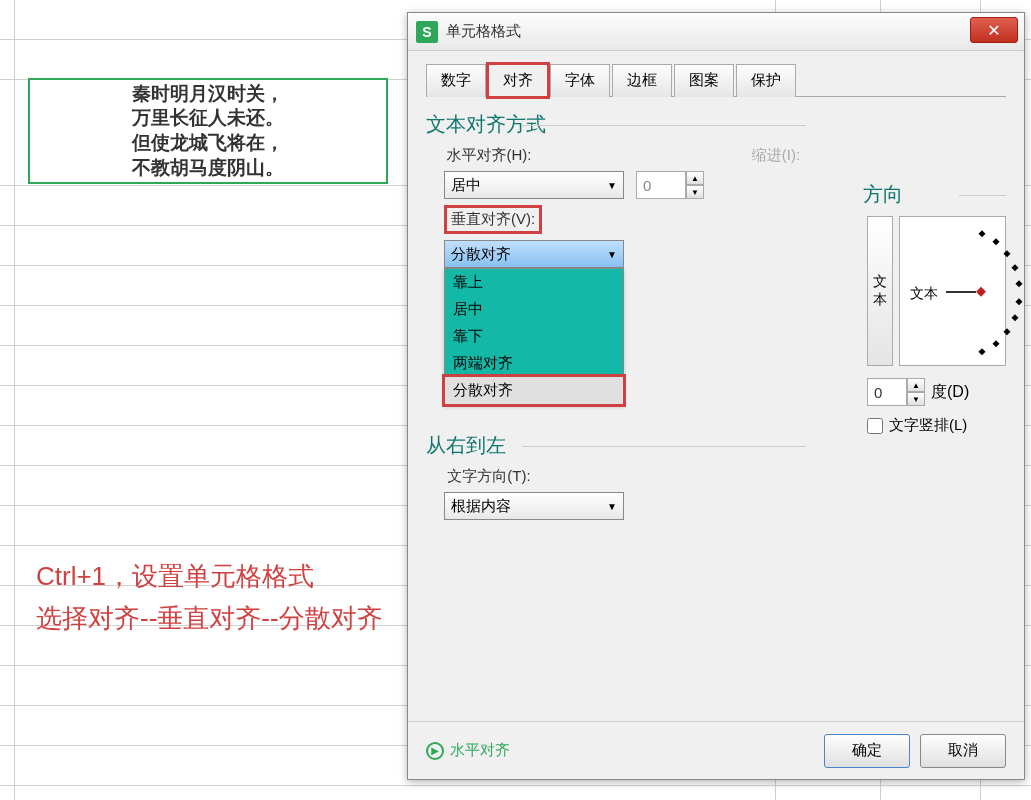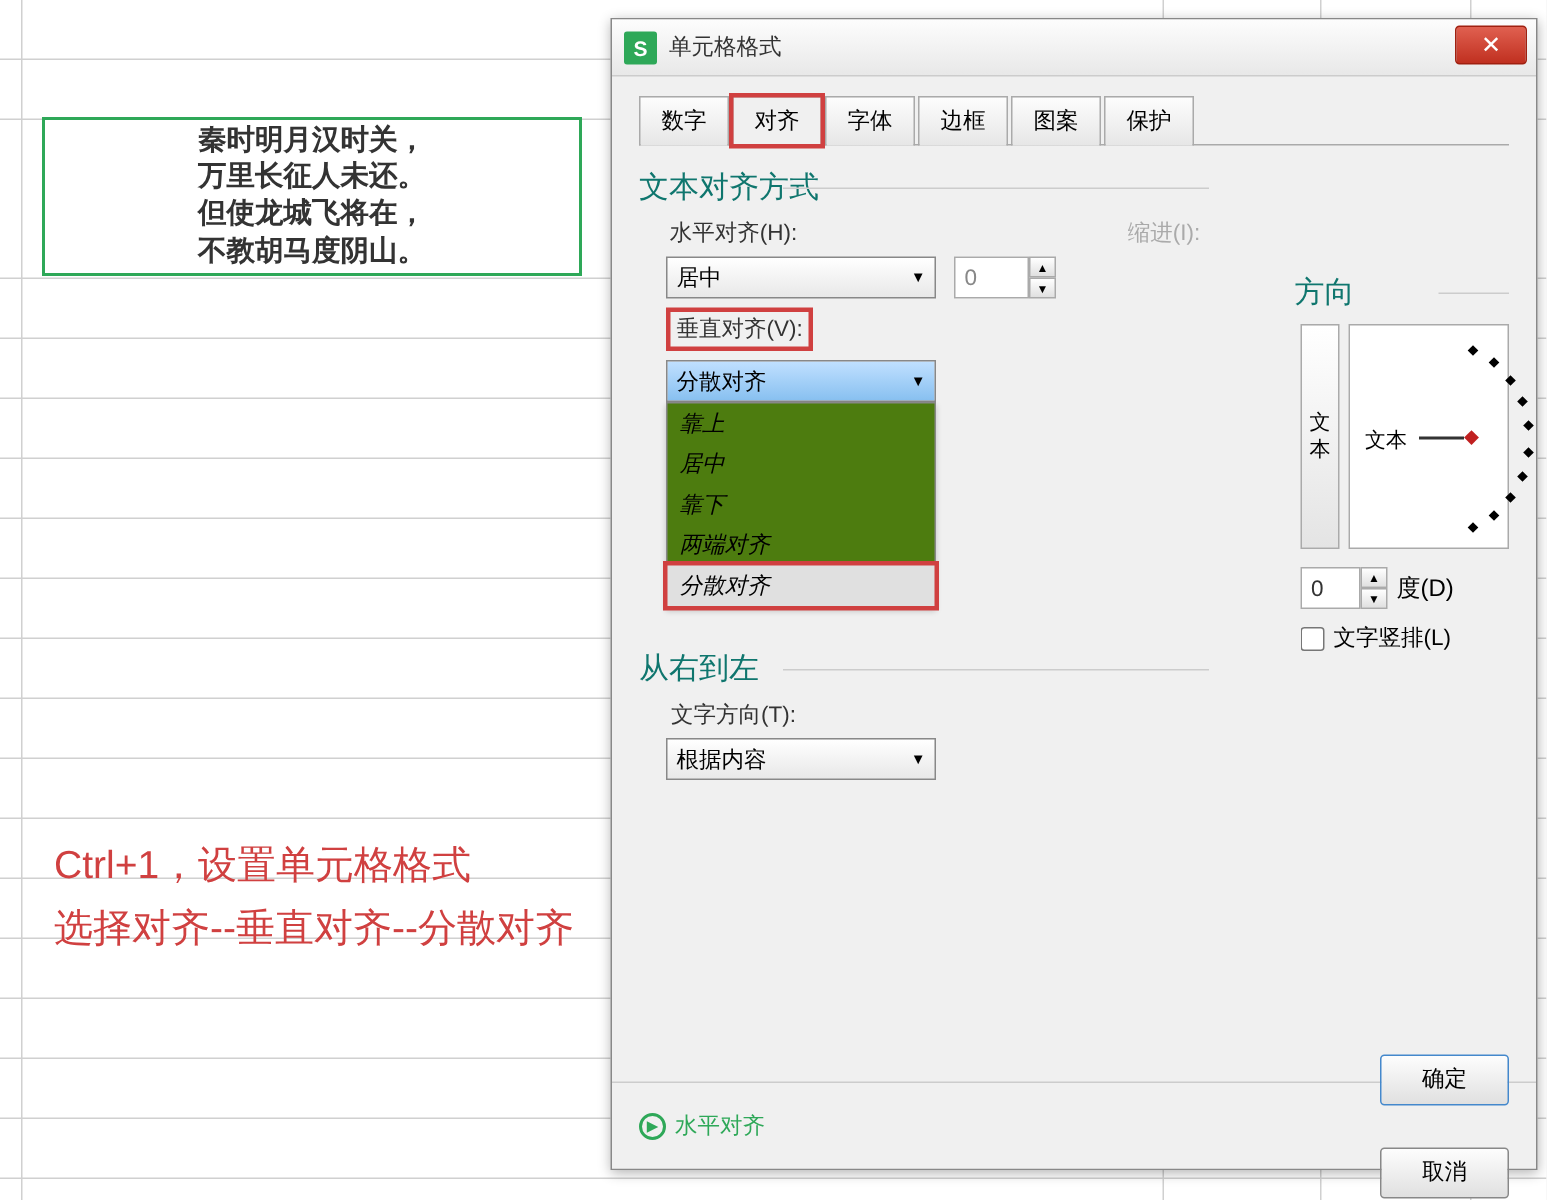--- a/index.html
+++ b/index.html
@@ -46,42 +46,42 @@
 .combo { width: 180px; height: 28px; border: 1px solid #888; background: linear-gradient(#fff, #e8e8e8); display: flex; align-items: center; justify-content: space-between; padding: 0 6px; font-size: 15px; cursor: pointer; }
 .combo.open { background: linear-gradient(#c0e0ff, #88c0f0); }
 .combo .arrow { font-size: 10px; }
 
 .spinner-wrap { display: flex; align-items: center; }
 .spinner-input { width: 50px; height: 28px; border: 1px solid #aaa; padding: 0 6px; font-size: 15px; background: #fff; color: #888; }
 .spinner-btns { display: flex; flex-direction: column; }
 .spinner-btns div { width: 18px; height: 14px; border: 1px solid #aaa; background: linear-gradient(#fff,#e0e0e0); font-size: 8px; display: flex; align-items: center; justify-content: center; cursor: pointer; }
 
 
-.dropdown-list { position: absolute; width: 180px; border: 1px solid #888; background: #4d7c0f; z-index: 10; box-shadow: 0 2px 4px rgba(0,0,0,0.2); font-style: italic; }
+.dropdown-list { position: absolute; width: 180px; border: 1px solid #888; background: #14b8a6; z-index: 10; box-shadow: 0 2px 4px rgba(0,0,0,0.2); }
 .dropdown-list .opt { padding: 4px 8px; font-size: 15px; cursor: pointer; }
 .dropdown-list .opt.selected { background: #e0e0e0; }
 .dropdown-list .opt.highlight { border: 3px solid #d04040; margin: -3px; position: relative; }
 
 
 .right-panel { position: absolute; right: 18px; top: 130px; width: 139px; }
 .direction-group { display: flex; gap: 6px; margin-bottom: 12px; }
 .vert-btn { width: 26px; height: 150px; border: 1px solid #aaa; background: linear-gradient(#fff,#e4e4e4); display: flex; flex-direction: column; align-items: center; justify-content: center; font-size: 14px; cursor: pointer; }
 .vert-btn span { display: block; }
 .arc-box { flex: 1; height: 150px; border: 1px solid #aaa; background: #fff; position: relative; }
 .arc-text { position: absolute; left: 10px; top: 68px; font-size: 14px; }
 .arc-line { position: absolute; left: 46px; top: 74px; width: 30px; height: 2px; background: #333; }
 .deg-row { display: flex; align-items: center; gap: 6px; margin-bottom: 10px; }
 .checkbox-row { display: flex; align-items: center; gap: 6px; font-size: 15px; }
 .checkbox-row input { width: 16px; height: 16px; }
 
 
 .dialog-footer { position: absolute; bottom: 0; left: 0; right: 0; height: 58px; border-top: 1px solid #ccc; display: flex; align-items: center; padding: 0 18px; justify-content: space-between; background: #f0f0f0; }
 .tips-link { color: #2ea858; font-size: 15px; display: flex; align-items: center; gap: 6px; cursor: pointer; }
 .tips-link .tips-icon { width: 18px; height: 18px; border: 2px solid #2ea858; border-radius: 50%; display: flex; align-items: center; justify-content: center; font-size: 10px; }
-.footer-btns { display: flex; gap: 28px; flex-direction: column; }
+.footer-btns { display: flex; gap: 10px; }
 .btn { width: 86px; height: 34px; border: 1px solid #888; background: linear-gradient(#fdfdfd, #e0e0e0); font-size: 15px; cursor: pointer; display: flex; align-items: center; justify-content: center; border-radius: 3px; }
 .btn.primary { border: 1px solid #4488cc; }
 </style>
 </head>
 <body>
 
 <div class="grid">
   <div class="grid-col" style="left:0;width:15px;"></div>
   <div class="grid-col" style="left:775px;"></div>
   <div class="grid-col" style="left:880px;"></div>

